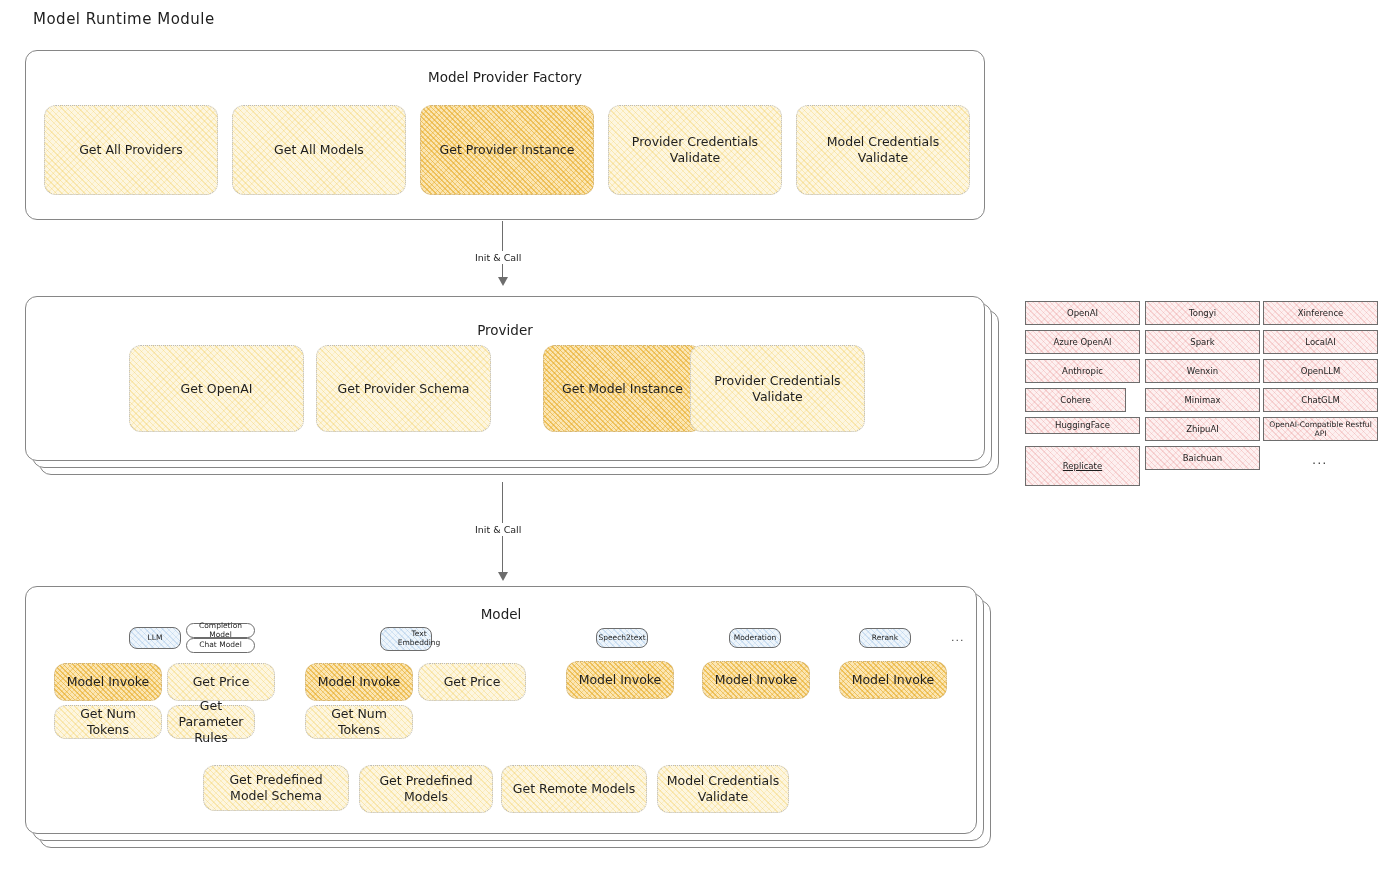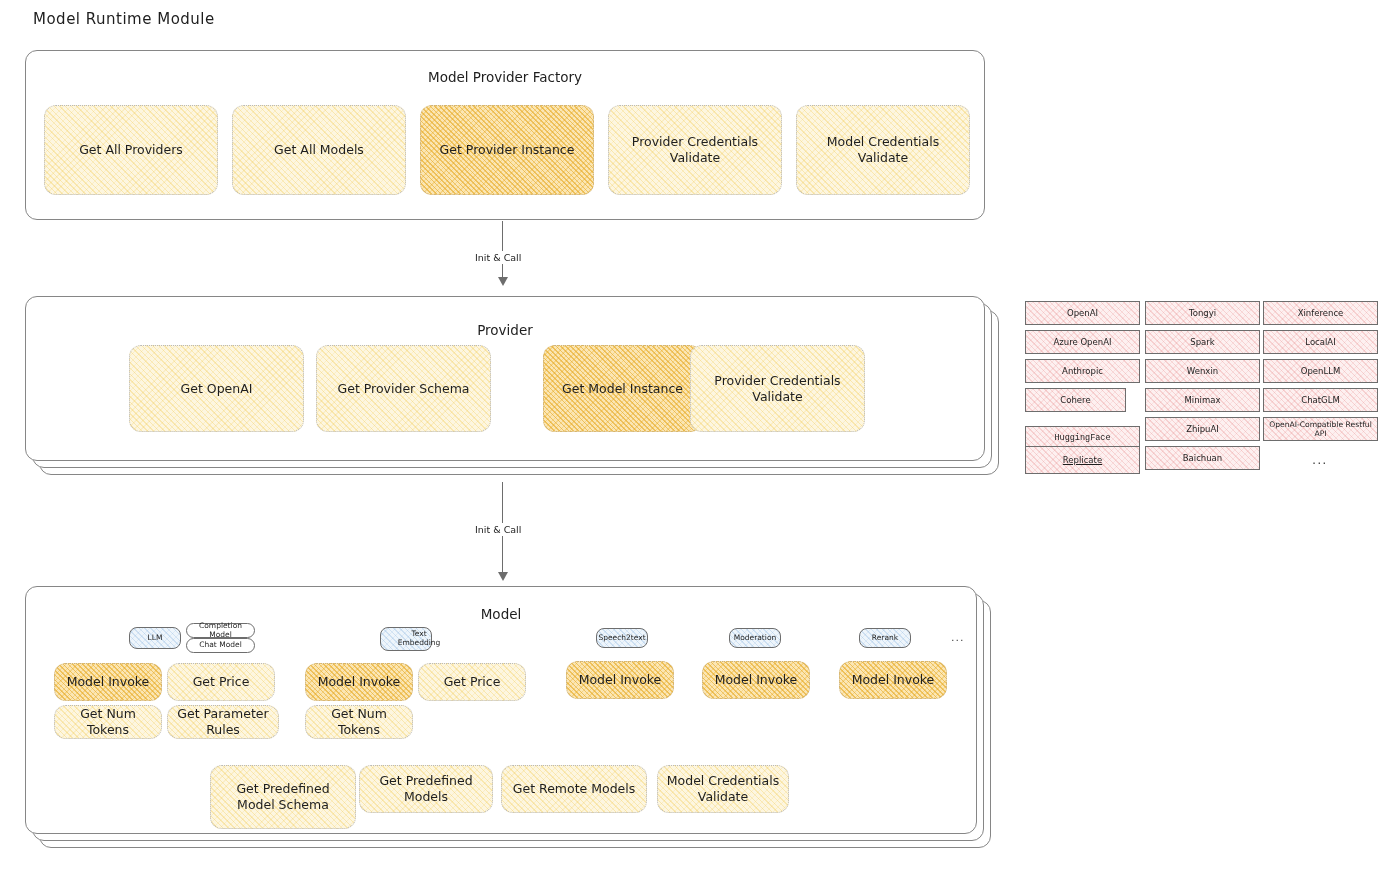--- a/index.html
+++ b/index.html
@@ -141,22 +141,22 @@
   </div>
   <div class="node fill-yellow" style="left:129px;top:345px;width:175px;height:87px;">Get OpenAI</div>
   <div class="node fill-yellow" style="left:316px;top:345px;width:175px;height:87px;">Get Provider Schema</div>
   <div class="node fill-orange" style="left:503px;top:345px;width:159px;height:87px;margin-left:40px;">Get Model Instance</div>
   <div class="node fill-yellow" style="left:690px;top:345px;width:175px;height:87px;">Provider Credentials Validate</div>
 
   <div class="chip fill-pink" style="left:1025px;top:301px;width:115px;height:24px;">OpenAI</div>
   <div class="chip fill-pink" style="left:1025px;top:330px;width:115px;height:24px;">Azure OpenAI</div>
   <div class="chip fill-pink" style="left:1025px;top:359px;width:115px;height:24px;">Anthropic</div>
   <div class="chip fill-pink" style="left:1025px;top:388px;width:101px;height:24px;">Cohere</div>
-  <div class="chip fill-pink" style="left:1025px;top:426px;width:115px;height:24px;font-family:Liberation Mono, monospace;">HuggingFace</div>
-  <div class="chip fill-pink" style="left:1025px;top:446px;width:115px;height:28px;text-decoration:underline;">Replicate</div>
+  <div class="chip fill-pink" style="left:1025px;top:417px;width:115px;height:17px;">HuggingFace</div>
+  <div class="chip fill-pink" style="left:1025px;top:446px;width:115px;height:40px;text-decoration:underline;">Replicate</div>
 
   <div class="chip fill-pink" style="left:1145px;top:301px;width:115px;height:24px;">Tongyi</div>
   <div class="chip fill-pink" style="left:1145px;top:330px;width:115px;height:24px;">Spark</div>
   <div class="chip fill-pink" style="left:1145px;top:359px;width:115px;height:24px;">Wenxin</div>
   <div class="chip fill-pink" style="left:1145px;top:388px;width:115px;height:24px;">Minimax</div>
   <div class="chip fill-pink" style="left:1145px;top:417px;width:115px;height:24px;">ZhipuAI</div>
   <div class="chip fill-pink" style="left:1145px;top:446px;width:115px;height:24px;">Baichuan</div>
 
   <div class="chip fill-pink" style="left:1263px;top:301px;width:115px;height:24px;">Xinference</div>
   <div class="chip fill-pink" style="left:1263px;top:330px;width:115px;height:24px;">LocalAI</div>
@@ -174,36 +174,36 @@
   <div class="card" style="left:25px;top:586px;width:952px;height:248px;">
     <div class="card-title" style="top:19px;">Model</div>
   </div>
 
   <div class="badge fill-blue" style="left:129px;top:627px;width:52px;height:22px;">LLM</div>
   <div class="badge" style="left:186px;top:623px;width:69px;height:15px;">Completion Model</div>
   <div class="badge" style="left:186px;top:638px;width:69px;height:15px;">Chat Model</div>
   <div class="node fill-orange" style="left:54px;top:663px;width:108px;height:38px;">Model Invoke</div>
   <div class="node fill-yellow" style="left:167px;top:663px;width:108px;height:38px;">Get Price</div>
   <div class="node fill-yellow" style="left:54px;top:705px;width:108px;height:34px;">Get Num Tokens</div>
-  <div class="node fill-yellow" style="left:167px;top:705px;width:112px;height:34px;">Get Parameter Rules</div>
+  <div class="node fill-yellow" style="left:167px;top:705px;width:88px;height:34px;">Get Parameter Rules</div>
 
   <div class="badge fill-blue" style="left:380px;top:627px;width:52px;height:24px;padding-left:28px;">Text Embedding</div>
   <div class="node fill-orange" style="left:305px;top:663px;width:108px;height:38px;">Model Invoke</div>
   <div class="node fill-yellow" style="left:418px;top:663px;width:108px;height:38px;">Get Price</div>
   <div class="node fill-yellow" style="left:305px;top:705px;width:108px;height:34px;">Get Num Tokens</div>
 
   <div class="badge fill-blue" style="left:596px;top:628px;width:52px;height:20px;">Speech2text</div>
   <div class="node fill-orange" style="left:566px;top:661px;width:108px;height:38px;">Model Invoke</div>
 
   <div class="badge fill-blue" style="left:729px;top:628px;width:52px;height:20px;">Moderation</div>
   <div class="node fill-orange" style="left:702px;top:661px;width:108px;height:38px;">Model Invoke</div>
 
   <div class="badge fill-blue" style="left:859px;top:628px;width:52px;height:20px;">Rerank</div>
   <div class="node fill-orange" style="left:839px;top:661px;width:108px;height:38px;">Model Invoke</div>
 
   <div class="ellipsis" style="left:951px;top:631px;font-size:11px;">...</div>
 
-  <div class="node fill-yellow" style="left:210px;top:765px;width:146px;height:64px;">Get Predefined Model Schema</div>
+  <div class="node fill-yellow" style="left:203px;top:765px;width:146px;height:46px;">Get Predefined Model Schema</div>
   <div class="node fill-yellow" style="left:359px;top:765px;width:134px;height:48px;">Get Predefined Models</div>
   <div class="node fill-yellow" style="left:501px;top:765px;width:146px;height:48px;">Get Remote Models</div>
   <div class="node fill-yellow" style="left:657px;top:765px;width:132px;height:48px;">Model Credentials Validate</div>
 
 </div>
 
 </body></html>

